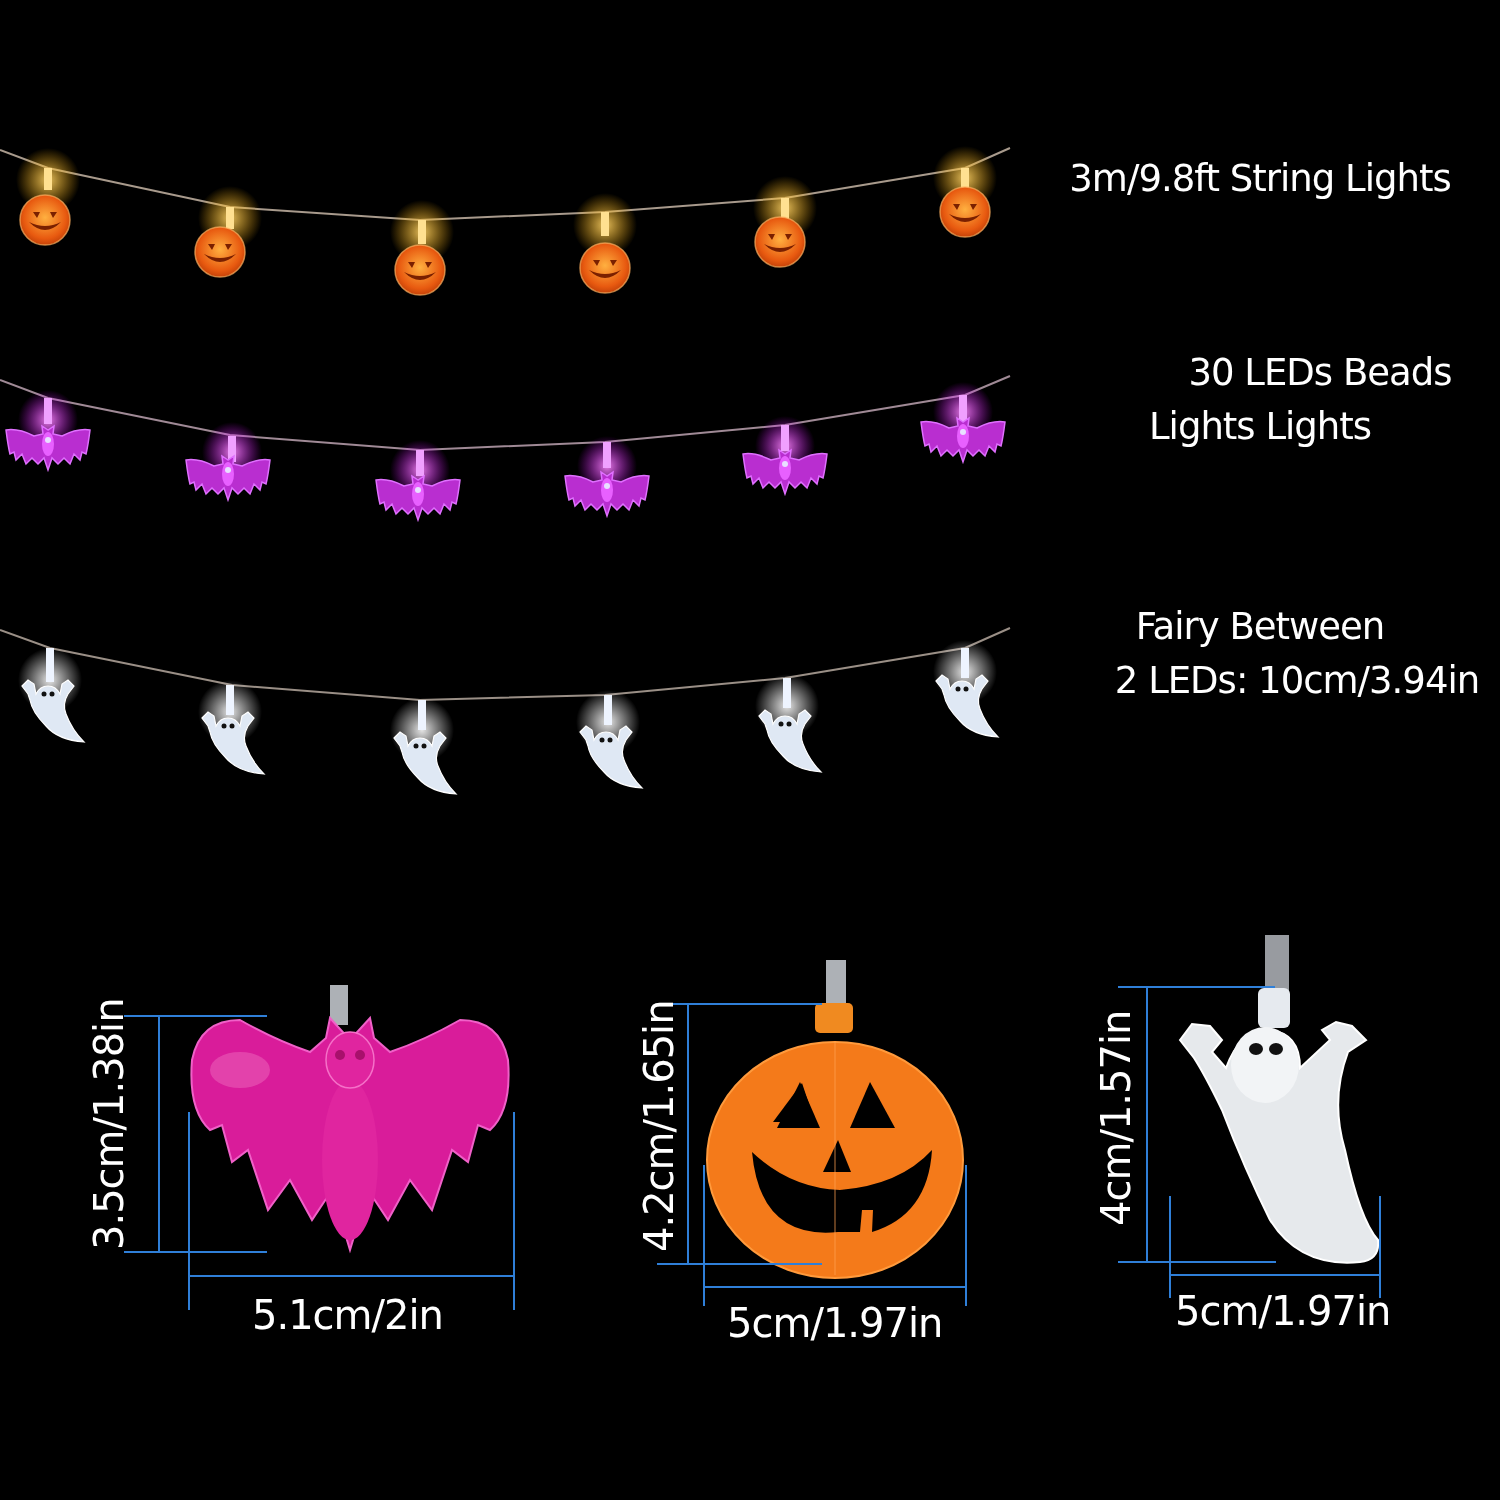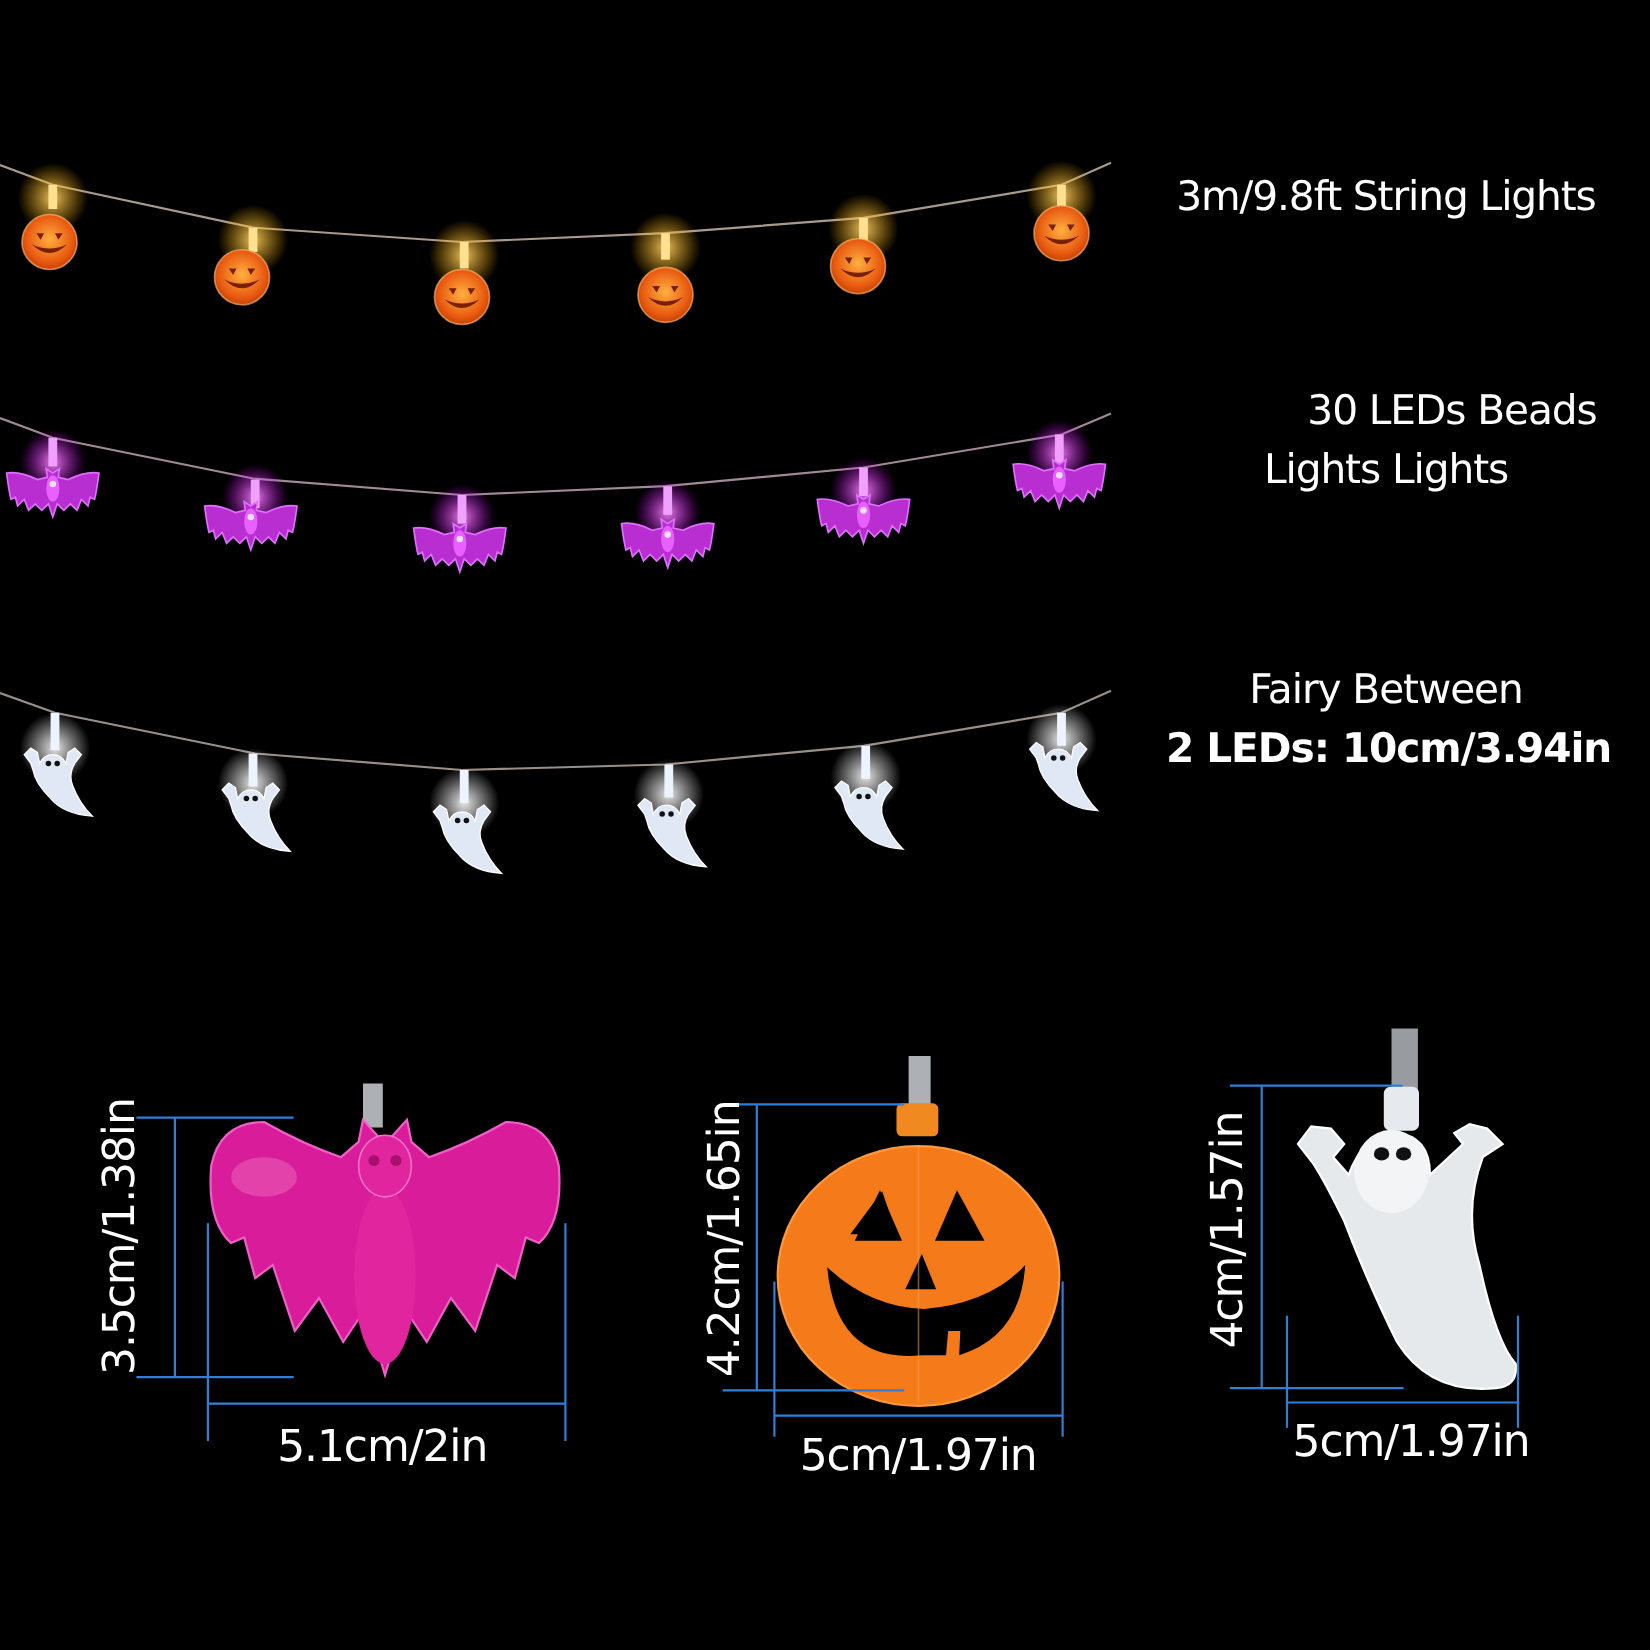--- a/index.html
+++ b/index.html
@@ -12,21 +12,21 @@
            white-space:nowrap; transform-origin:left top; transform:rotate(-90deg); }
   svg { position:absolute; left:0; top:0; }
 </style>
 </head>
 <body>
 
 <div class="label" style="left:1060px; top:152px; width:400px;">3m/9.8ft String Lights</div>
 <div class="label" style="left:1120px; top:346px; width:400px;">30 LEDs Beads</div>
 <div class="label" style="left:1060px; top:400px; width:400px;">Lights Lights</div>
 <div class="label" style="left:1060px; top:600px; width:400px;">Fairy Between</div>
-<div class="label" style="left:1060px; top:654px; width:400px;font-weight:bold;">2 LEDs: 10cm/3.94in</div>
+<div class="label" style="left:1097px; top:654px; width:400px;">2 LEDs: 10cm/3.94in</div>
 
 <svg width="1500" height="1500">
   <defs>
     <radialGradient id="gOrange" cx="50%" cy="50%" r="50%">
       <stop offset="0%" stop-color="#ffd46a" stop-opacity="0.9"></stop>
       <stop offset="100%" stop-color="#ffb000" stop-opacity="0"></stop>
     </radialGradient>
     <radialGradient id="gPurple" cx="50%" cy="50%" r="50%">
       <stop offset="0%" stop-color="#ff8cff" stop-opacity="0.9"></stop>
       <stop offset="100%" stop-color="#d000ff" stop-opacity="0"></stop>

